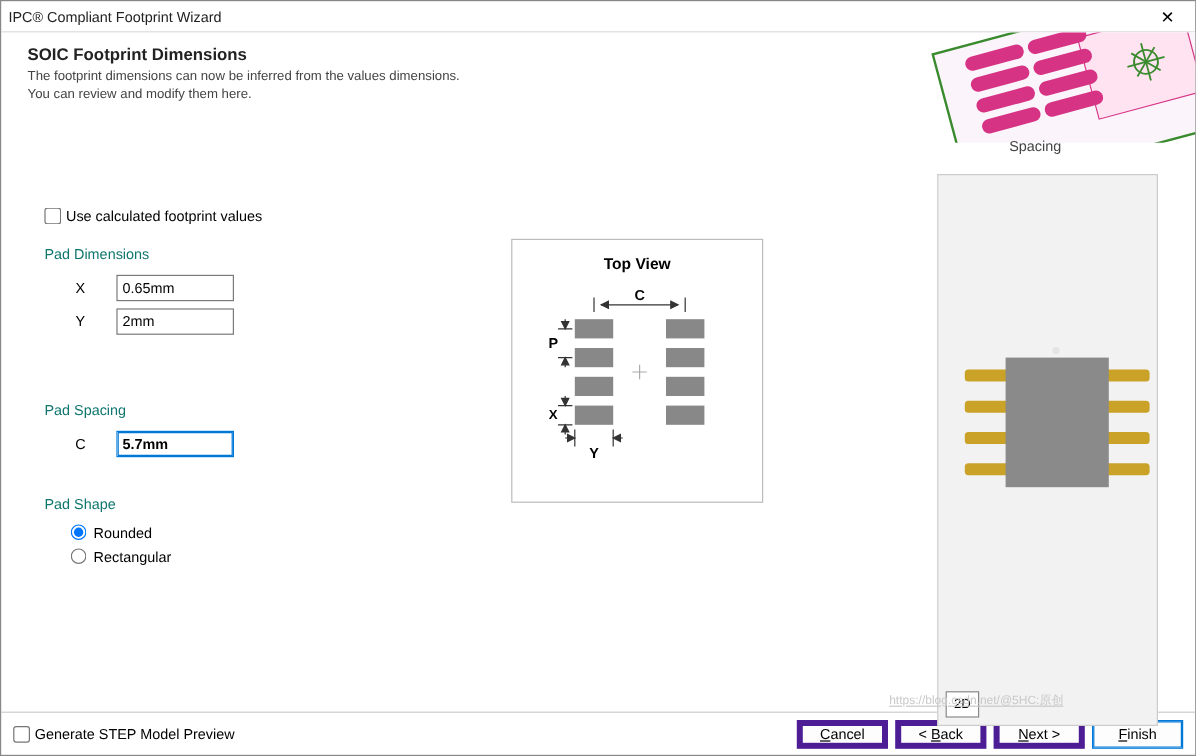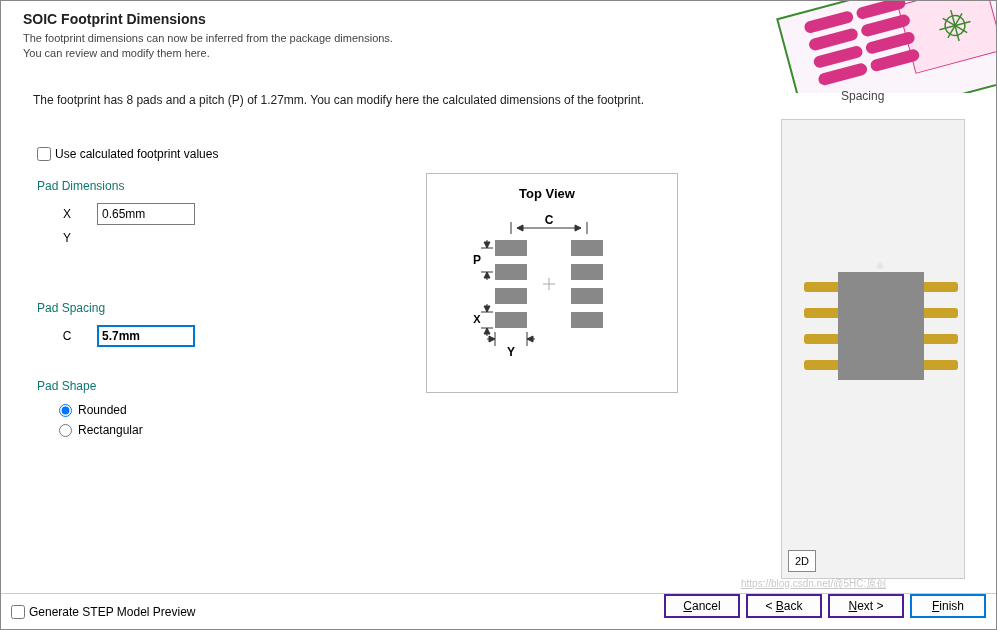--- a/index.html
+++ b/index.html
@@ -19,45 +19,49 @@
   .preview-label { position: absolute; top: -4px; left: 840px; font-size: 12px; color: #444; }
   .left-panel { position: absolute; top: 54px; left: 36px; width: 380px; }
   .checkbox-row { display: flex; align-items: center; font-size: 12px; margin-bottom: 18px; }
   .checkbox-row input { width: 14px; height: 14px; margin: 0 4px 0 0; }
   .section-title { font-size: 12px; color: #0f766e; margin-bottom: 10px; }
   .field-row { display: flex; align-items: center; margin-bottom: 6px; }
   .field-label { width: 60px; font-size: 12px; text-align: center; }
   .field-input { width: 98px; height: 22px; border: 1px solid #7a7a7a; font-size: 12px; padding: 0 4px; }
   .field-input.active { border: 1px solid #0078d7; box-shadow: 0 0 0 1px #0078d7 inset; font-weight: bold; }
   .gap { height: 50px; }
-  .radio-row { display: flex; align-items: flex-end; margin-bottom: 6px; padding-left: 22px; }
+  .radio-row { display: flex; align-items: flex-start; margin-bottom: 6px; padding-left: 22px; }
   .radio-row input { margin: 0 6px 0 0; }
   .radio-row label { font-size: 12px; }
-  .diagram-box { position: absolute; top: 80px; left: 425px; width: 252px; height: 220px; border: 1px solid #bbb; background: #fff; padding-left: 16px; }
+  .diagram-box { position: absolute; top: 80px; left: 425px; width: 210px; height: 220px; border: 1px solid #bbb; background: #fff; }
   .preview-pane { position: absolute; top: 26px; left: 780px; width: 184px; height: 460px; background: #f2f2f2; border: 1px solid #ccc; }
   .preview-2d-btn { position: absolute; bottom: 6px; left: 6px; width: 28px; height: 22px; border: 1px solid #888; background: #fff; font-size: 11px; text-align: center; line-height: 20px; cursor: pointer; }
-  .footer { height: 36px; border-top: 1px solid #ccc; display: flex; padding: 0 10px; }
+  .footer { height: 36px; border-top: 1px solid #ccc; display: flex; align-items: center; padding: 12px 10px; }
   .footer-check { display: flex; align-items: center; font-size: 12px; }
   .footer-check input { width: 14px; height: 14px; margin: 0 4px 0 0; }
   .footer-spacer { flex: 1; }
-  .btn { min-width: 76px; height: 24px; border: 2px solid #4c1d95; background: #fdfdfd; font-size: 12px; margin-left: 6px; cursor: pointer; padding: 0 10px; }
+  .btn { min-width: 76px; height: 24px; border: 5px solid #4c1d95; background: #fdfdfd; font-size: 12px; margin-left: 6px; cursor: pointer; padding: 0 10px; }
   .btn.primary { border: 1px solid #0078d7; box-shadow: 0 0 0 1px #0078d7 inset; }
   .wm { position: absolute; left: 740px; top: 576px; font-size: 10px; color: #c9c9c9; pointer-events: none; z-index: 50; text-decoration: underline; }
 </style>
 </head>
 <body>
 
 <div class="window">
 
+  <div class="titlebar">
+    <span class="title">IPC® Compliant Footprint Wizard</span>
+    <span class="close">✕</span>
+  </div>
 
   <div class="header">
     <div class="header-left">
       <div class="header-title">SOIC Footprint Dimensions</div>
       <div class="header-desc">
-        <span>The footprint dimensions can now be inferred from the package dimensions.</span><br>
+        <span>The footprint dimensions can now be inferred from the values dimensions.</span><br>
         <span>You can review and modify them here.</span>
       </div>
     </div>
     <div class="header-right">
       <svg class="preview-svg" width="260" height="110">
         <g transform="rotate(-15 130 30)">
           <rect x="40" y="0" width="220" height="120" fill="#fbf4fb" stroke="#3a8a2e" stroke-width="2"></rect>
           <rect x="160" y="18" width="90" height="70" fill="#ffe3f0" stroke="#d63384"></rect>
           <rect x="64" y="10" width="50" height="12" rx="6" fill="#d63384"></rect>
           <rect x="64" y="28" width="50" height="12" rx="6" fill="#d63384"></rect>
@@ -73,36 +77,36 @@
             <line x1="210" y1="36" x2="210" y2="68"></line>
             <line x1="200" y1="42" x2="220" y2="62"></line>
             <line x1="200" y1="62" x2="220" y2="42"></line>
           </g>
         </g>
       </svg>
     </div>
   </div>
 
   <div class="content">
-    <div class="info-row">The footprint has 8 pads and a pitch (P) of 1.27mm. You can modify here the calculated dimensions of the footprint.</div>
     <div class="preview-label">Spacing</div>
 
     <div class="left-panel">
       <div class="checkbox-row">
         <input type="checkbox" style="">
         <span>Use calculated footprint values</span>
       </div>
 
       <div class="section-title">Pad Dimensions</div>
       <div class="field-row">
         <div class="field-label">X</div>
         <input class="field-input" value="0.65mm" style="">
       </div>
       <div class="field-row">
         <div class="field-label">Y</div>
+        <input class="field-input" value="2mm" style="">
       </div>
 
       <div class="gap"></div>
 
       <div class="section-title">Pad Spacing</div>
       <div class="field-row">
         <div class="field-label">C</div>
         <input class="field-input active" value="5.7mm" style="">
       </div>
 

